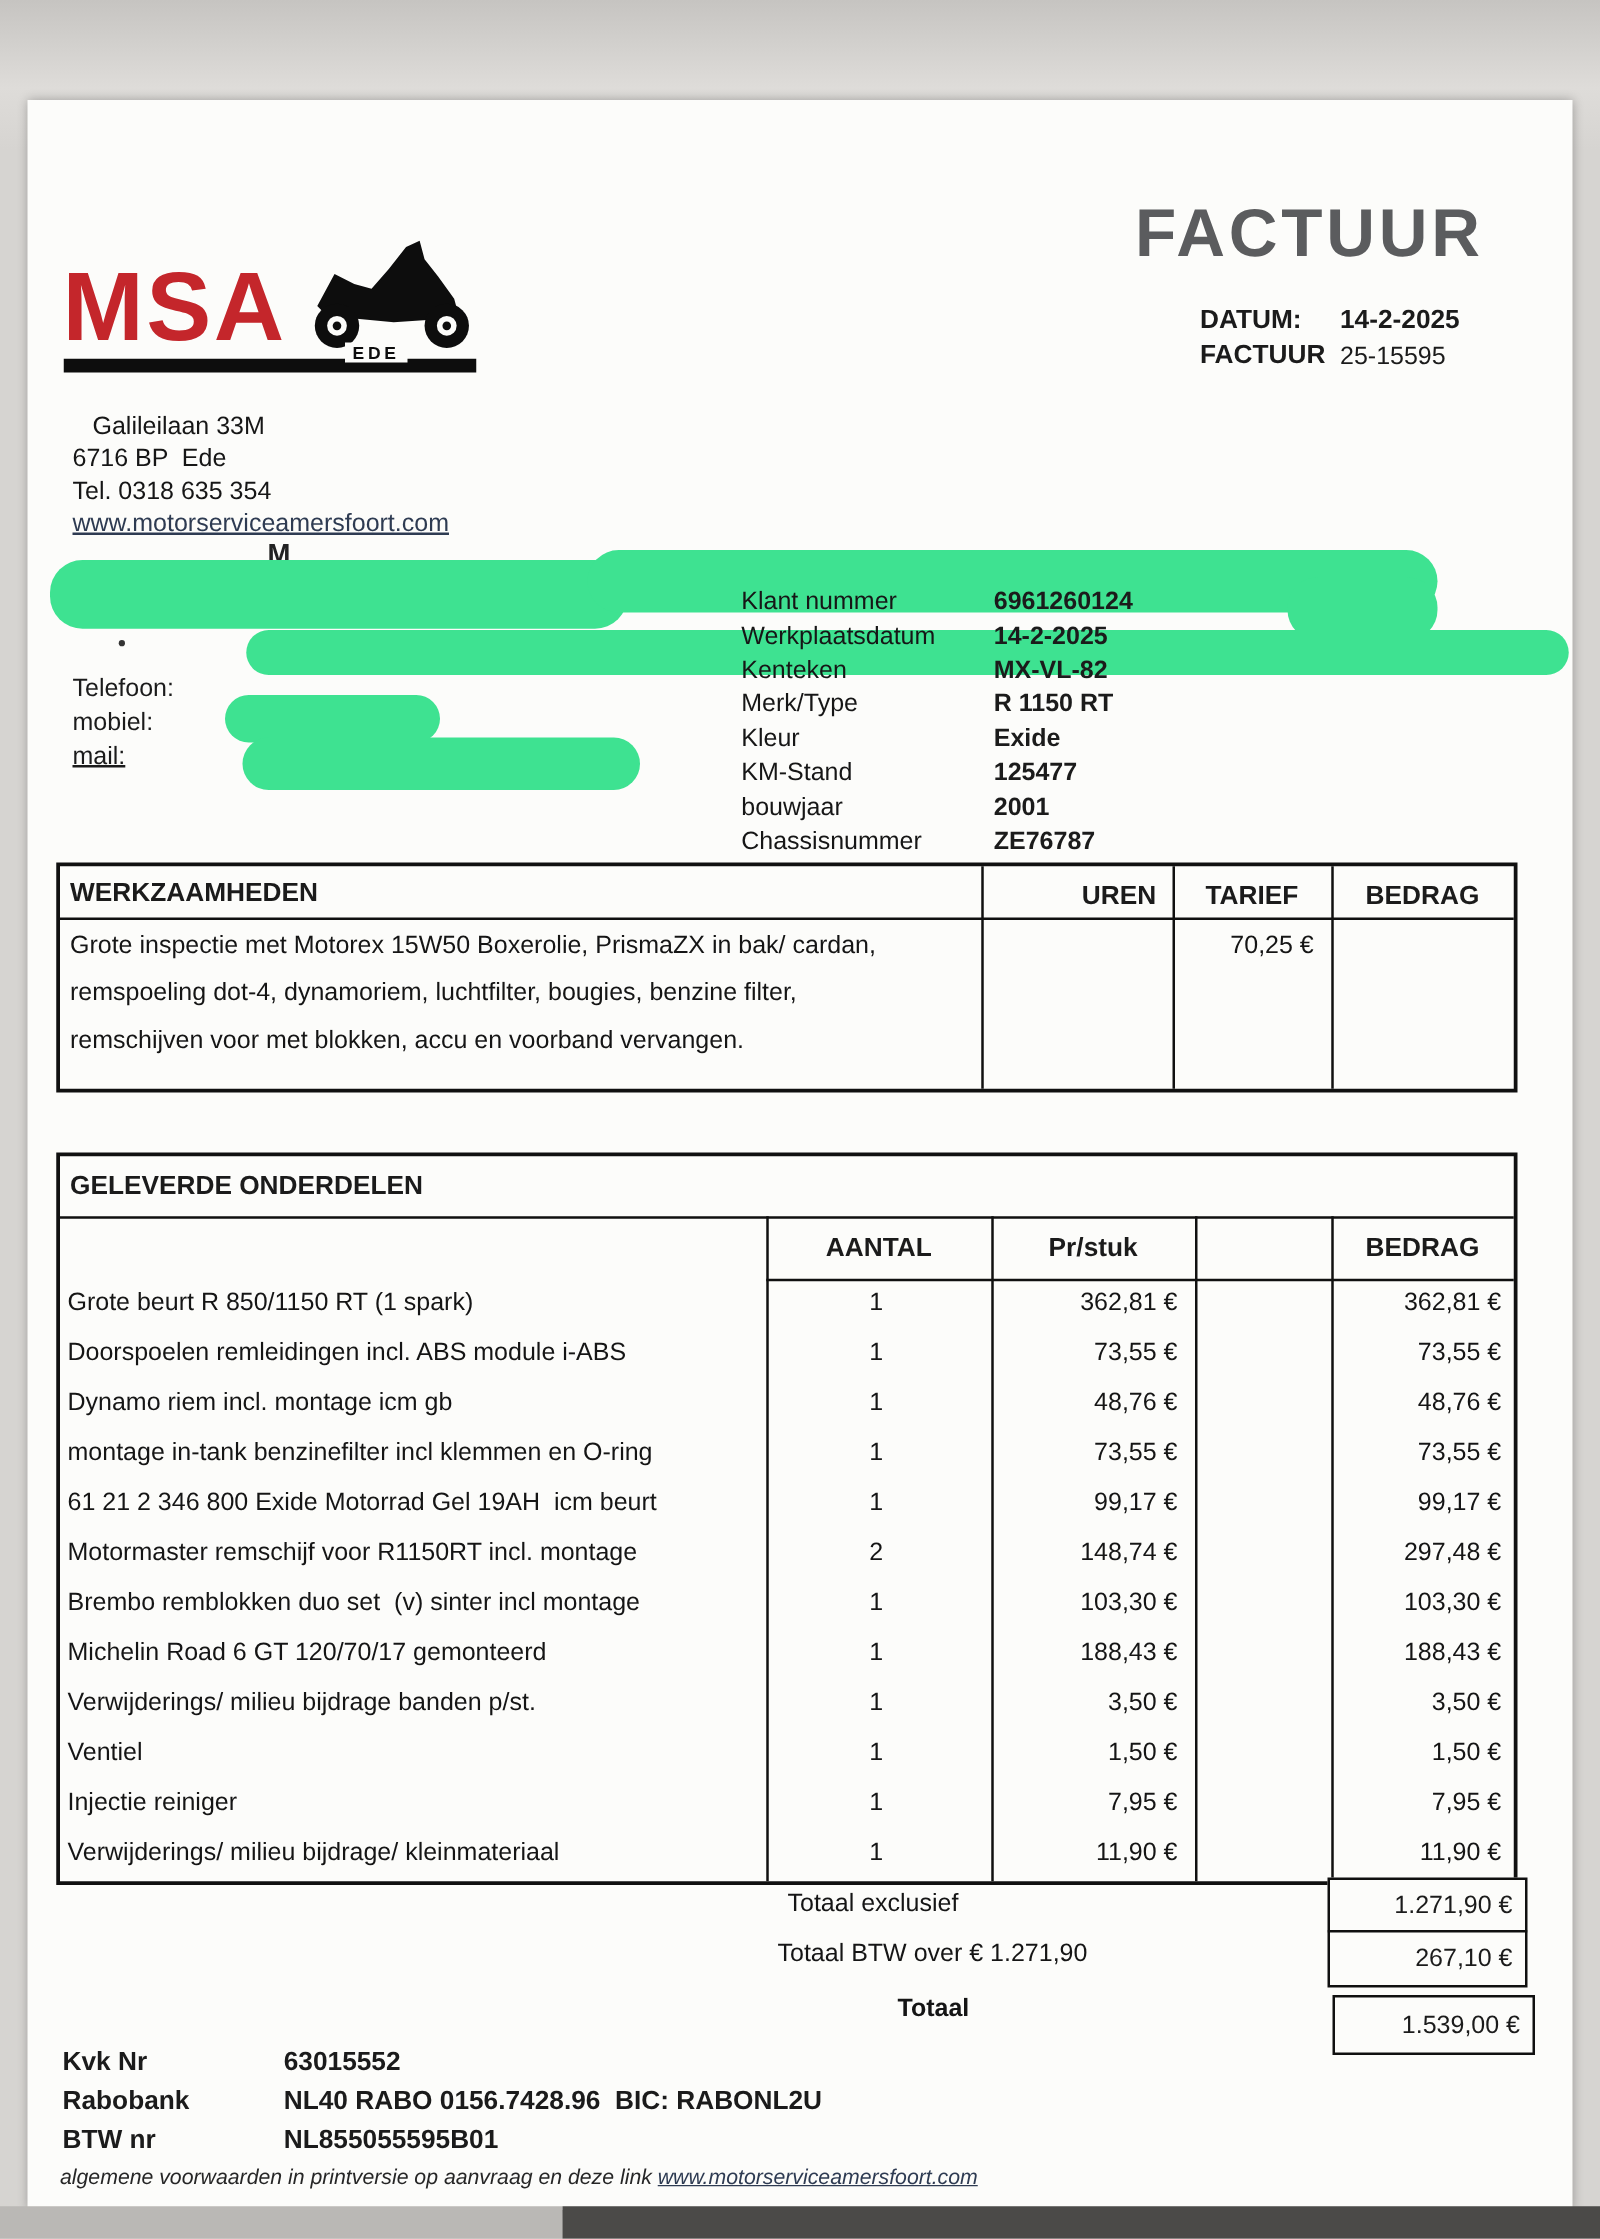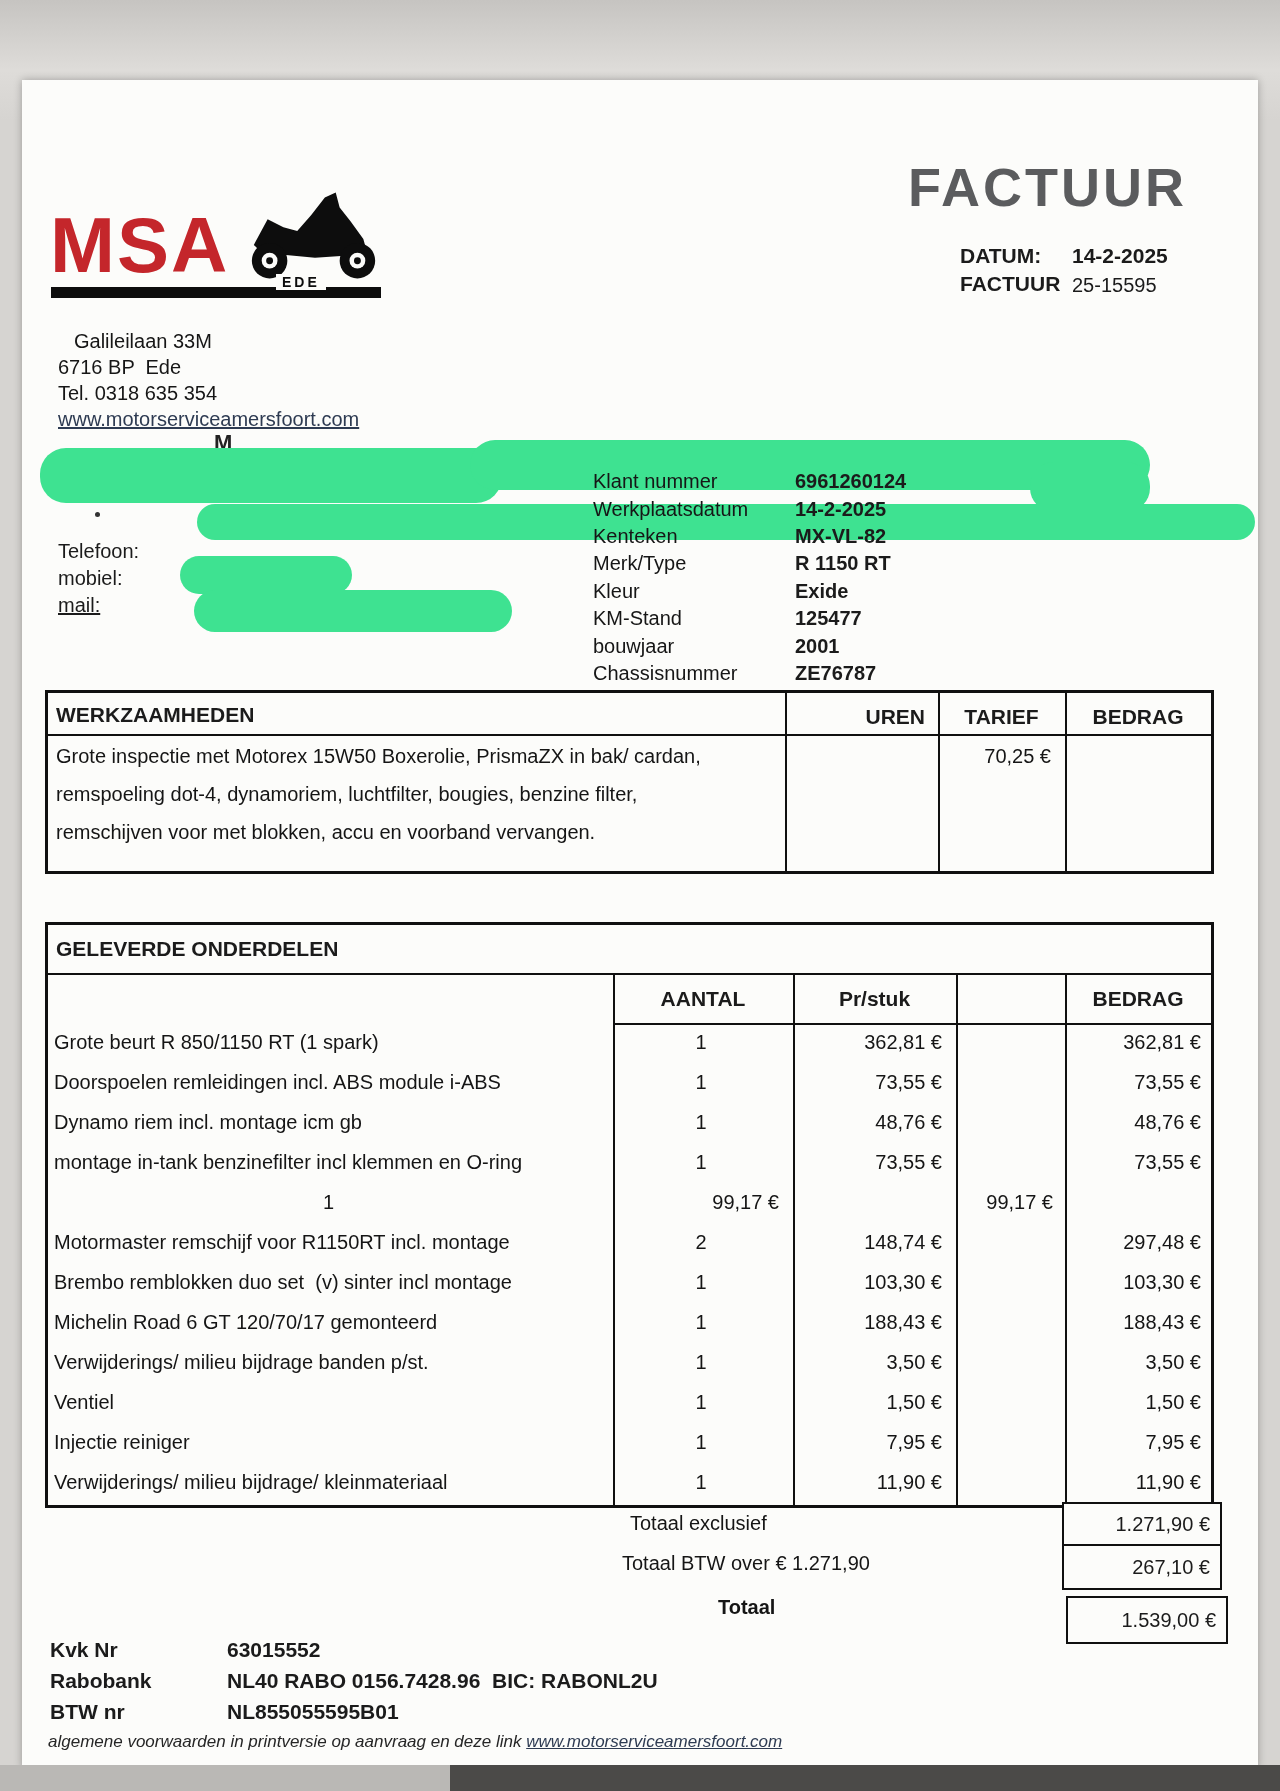--- a/index.html
+++ b/index.html
@@ -179,20 +179,21 @@
         <div class="c-amount">48,76 €</div>
       </div>
     <div class="prow">
         <div class="c-desc">montage in-tank benzinefilter incl klemmen en O-ring</div>
         <div class="c-qty">1</div>
         <div class="c-price">73,55 €</div>
         <div></div>
         <div class="c-amount">73,55 €</div>
       </div>
     <div class="prow">
+        <div class="c-desc">61 21 2 346 800 Exide Motorrad Gel 19AH  icm beurt</div>
         <div class="c-qty">1</div>
         <div class="c-price">99,17 €</div>
         <div></div>
         <div class="c-amount">99,17 €</div>
       </div>
     <div class="prow">
         <div class="c-desc">Motormaster remschijf voor R1150RT incl. montage</div>
         <div class="c-qty">2</div>
         <div class="c-price">148,74 €</div>
         <div></div>

